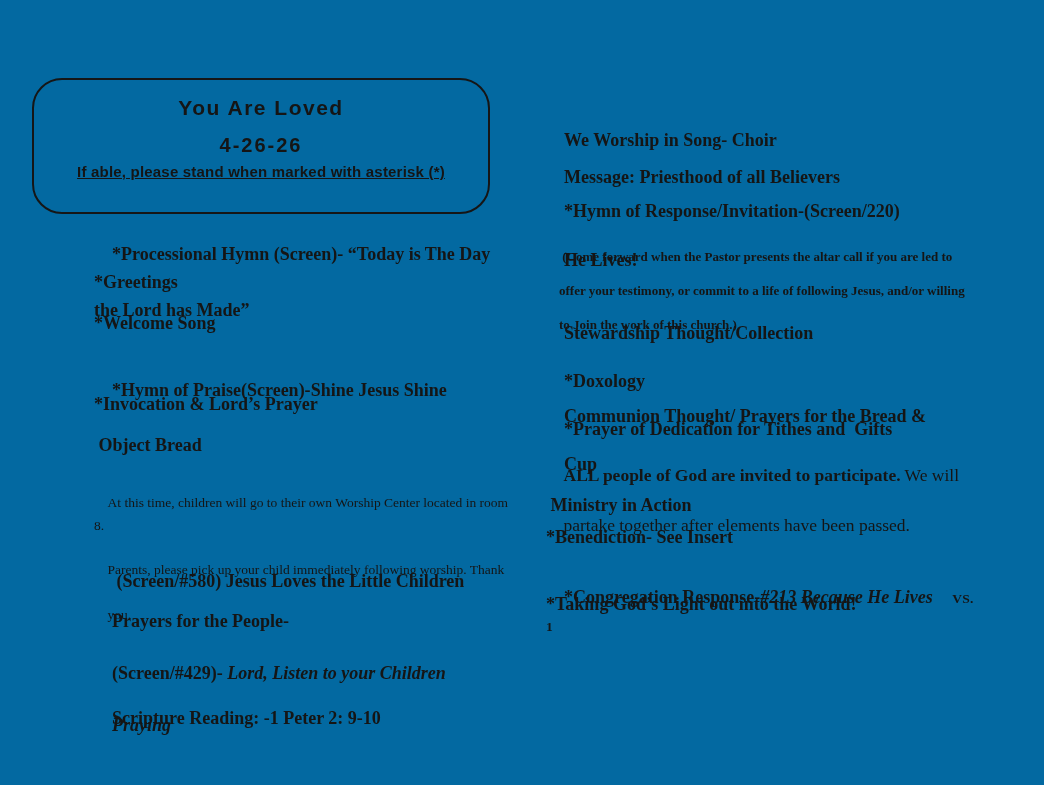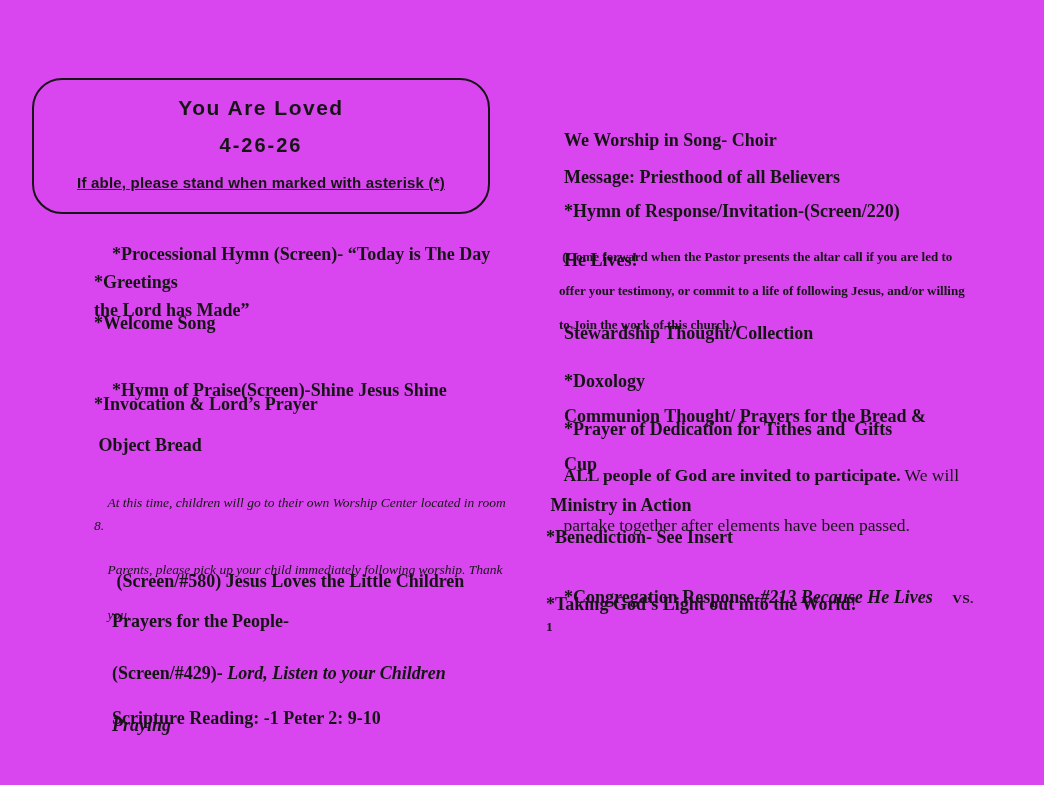--- a/index.html
+++ b/index.html
@@ -1,43 +1,43 @@
 <!DOCTYPE html>
 <html><head>
 <meta charset="utf-8">
 <style>
   html,body{margin:0;padding:0;background:#ffffff;}
   #page{
     position:relative;
     width:1044px;height:785px;
-    background:#d946ef;
+    background:#0369a1;
     font-family:"Liberation Serif", serif;
     color:#151515;
     overflow:hidden;
   }
   
   #header-box{
     position:absolute;left:32px;top:78px;width:454px;height:132px;
     border:2.5px solid #161616;border-radius:30px;
     font-family:"Liberation Sans", sans-serif;
     text-align:center;
   }
   .hb-title{position:absolute;left:0;right:0;top:16px;font-size:21px;font-weight:bold;letter-spacing:1.5px;}
   .hb-date{position:absolute;left:0;right:0;top:54px;font-size:20px;font-weight:bold;letter-spacing:2px;}
-  .hb-note{position:absolute;left:0;right:0;top:94px;font-size:15px;font-weight:bold;text-decoration:underline;letter-spacing:.2px;}
+  .hb-note{position:absolute;left:0;right:0;top:83px;font-size:15px;font-weight:bold;text-decoration:underline;letter-spacing:.2px;}
   
   .para{position:absolute;white-space:pre-wrap;font-size:18px;line-height:26px;}
   .colL{left:94px;width:420px;}
   .colR{left:546px;width:430px;}
   .b{font-weight:bold;}
   .bi{font-weight:bold;}
   .i{font-style:italic;font-weight:600;}
   .r{font-weight:normal;}
   .sc{font-size:13.5px;font-weight:600;letter-spacing:.3px;margin-left:15px;}
-  .small-serif{font-size:13.5px;line-height:22.3px;font-weight:normal;font-style:italic;}
+  .small-serif{font-size:13.5px;line-height:22.3px;font-weight:normal;}
   .small-bold{font-size:13px;line-height:17px;font-weight:bold;}
 </style>
 </head>
 <body>
 
 <div id="page">
 
   <div id="header-box">
     <div class="hb-title">You Are Loved</div>
     <div class="hb-date">4-26-26</div>

